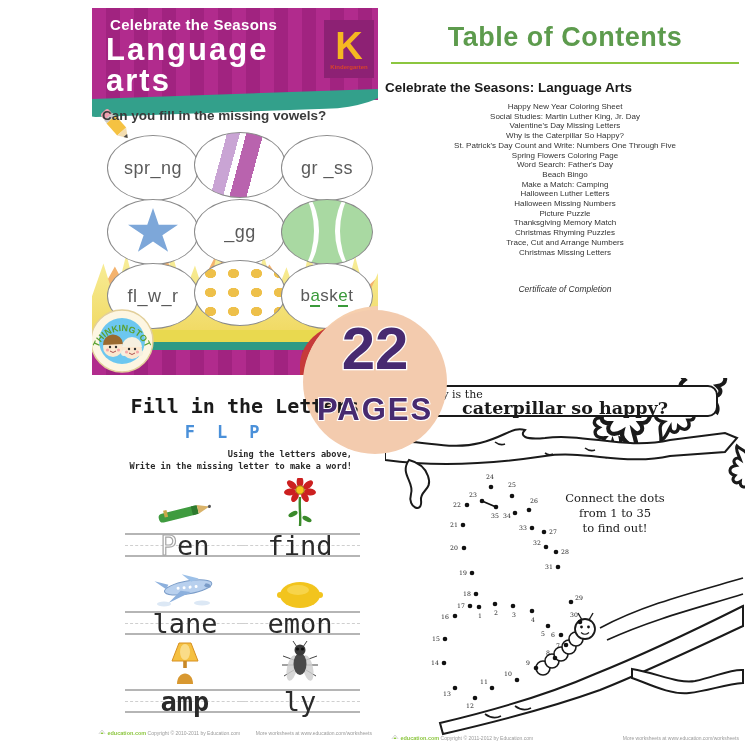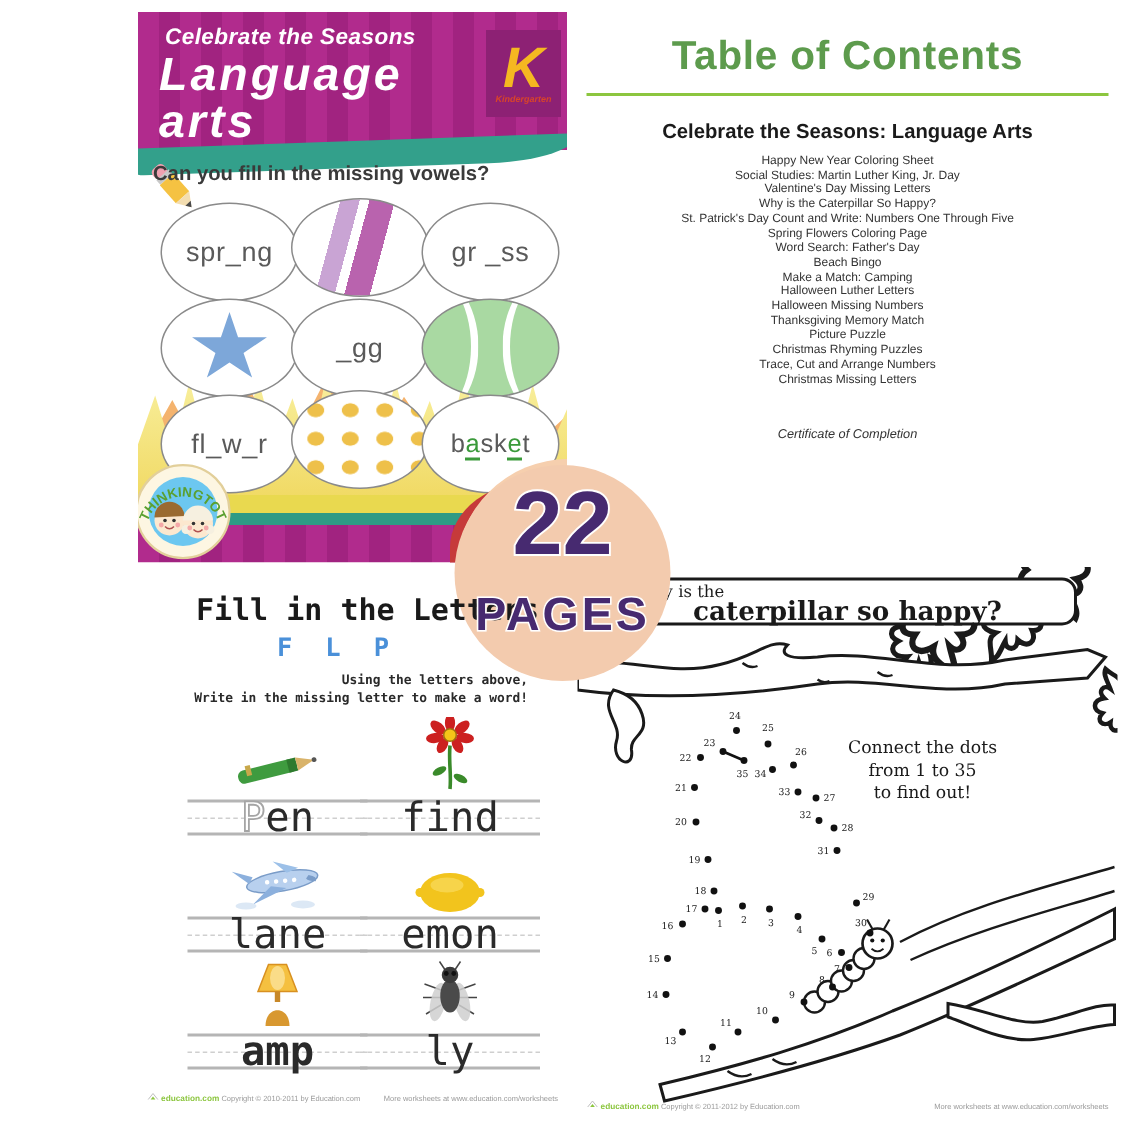--- a/index.html
+++ b/index.html
@@ -3,21 +3,21 @@
 <meta charset="utf-8">
 <style>
   html,body{margin:0;padding:0;background:#fff;}
   .canvas{position:relative;width:750px;height:750px;background:#fff;outline:1px solid #d9d9d9;
           font-family:"Liberation Sans",sans-serif;overflow:hidden;}
   .page{position:absolute;background:#fff;}
 
   
   .cover{left:92px;top:8px;width:286px;height:367px;overflow:hidden;}
   .cover-header{position:absolute;left:0;top:0;width:286px;height:92px;
-    background:repeating-linear-gradient(90deg,#b12b8d 0 14px,#a12380 14px 28px);font-style:italic;}
+    background:repeating-linear-gradient(90deg,#b12b8d 0 14px,#a12380 14px 28px);}
   .cover-series{position:absolute;left:18px;top:8px;color:#fff;font-size:15px;font-weight:bold;letter-spacing:.3px;}
   .cover-t1{position:absolute;left:14px;top:24px;color:#fff;font-size:31px;font-weight:800;letter-spacing:2px;}
   .cover-t2{position:absolute;left:14px;top:55px;color:#fff;font-size:31px;font-weight:800;letter-spacing:2px;}
   .grade-badge{position:absolute;left:232px;top:12px;width:50px;height:58px;background:#8d2174;
     display:flex;flex-direction:column;align-items:center;justify-content:center;}
   .grade-k{color:#f5b821;font-size:38px;font-weight:800;line-height:36px;}
   .grade-label{color:#d8442a;font-size:6px;font-weight:bold;}
   .swoosh{position:absolute;left:-6px;top:86px;width:300px;height:18px;background:#33a08b;
     transform:skewY(-2deg);border-radius:0 0 60px 10px / 0 0 18px 6px;}
   .pencil-icon{position:absolute;left:2px;top:95px;width:42px;height:42px;}
@@ -47,21 +47,21 @@
   .egg.tennis::after{content:"";position:absolute;right:-42px;top:-22px;width:74px;height:106px;border-radius:50%;border-left:5px solid #fff;}
   .egg.dots{background-color:#fff;background-image:radial-gradient(#eec04a 33%,transparent 36%);background-size:23px 19px;background-position:4px 3px;}
   .egg .ans{color:#3a9a3a;border-bottom:2px solid #3a9a3a;}
   .egg .basketword{color:#5a5a5a;font-size:17px;letter-spacing:.5px;}
   .tots-logo{position:absolute;left:-2px;top:301px;width:64px;height:64px;}
 
   
   .toc{left:385px;top:8px;width:360px;height:360px;}
   .toc-title{position:absolute;left:0;top:14px;width:360px;text-align:center;color:#5d9b4d;font-size:27px;font-weight:600;letter-spacing:.5px;}
   .toc-rule{position:absolute;left:6px;top:54px;width:348px;height:0;border-top:2px solid #8cc63f;}
-  .toc-heading{position:absolute;left:0;top:72px;width:360px;text-align:center;color:#1a1a1a;font-size:13.5px;font-weight:bold;}
+  .toc-heading{position:absolute;left:0;top:72px;width:360px;text-align:left;color:#1a1a1a;font-size:13.5px;font-weight:bold;}
   .toc-list{position:absolute;left:0;top:94px;width:360px;margin:0;padding:0;list-style:none;text-align:center;
     color:#333;font-size:8px;line-height:9.7px;}
   .toc-cert{position:absolute;left:0;top:276px;width:360px;text-align:center;color:#333;font-size:8.5px;font-style:italic;}
 
   
   .fill{left:92px;top:378px;width:286px;height:362px;font-family:"DejaVu Sans Mono",monospace;}
   .fill-title{position:absolute;left:10px;top:16px;width:286px;text-align:center;color:#1a1a1a;
     font-size:20px;font-weight:bold;z-index:6;}
   .fill-letters{position:absolute;left:70px;top:44px;width:120px;display:flex;justify-content:center;gap:22px;
     color:#4a90d9;font-size:17px;font-weight:bold;}
@@ -199,22 +199,22 @@
         <li>Social Studies: Martin Luther King, Jr. Day</li>
         <li>Valentine's Day Missing Letters</li>
         <li>Why is the Caterpillar So Happy?</li>
         <li>St. Patrick's Day Count and Write: Numbers One Through Five</li>
         <li>Spring Flowers Coloring Page</li>
         <li>Word Search: Father's Day</li>
         <li>Beach Bingo</li>
         <li>Make a Match: Camping</li>
         <li>Halloween Luther Letters</li>
         <li>Halloween Missing Numbers</li>
+        <li>Picture Puzzle</li>
         <li>Thanksgiving Memory Match</li>
-        <li>Picture Puzzle</li>
         <li>Christmas Rhyming Puzzles</li>
         <li>Trace, Cut and Arrange Numbers</li>
         <li>Christmas Missing Letters</li>
       </ul>
     <div class="toc-cert">Certificate of Completion</div>
   </section>
 
   <section class="page fill">
     <div class="fill-title">Fill in the Letters</div>
     <div class="fill-letters">

